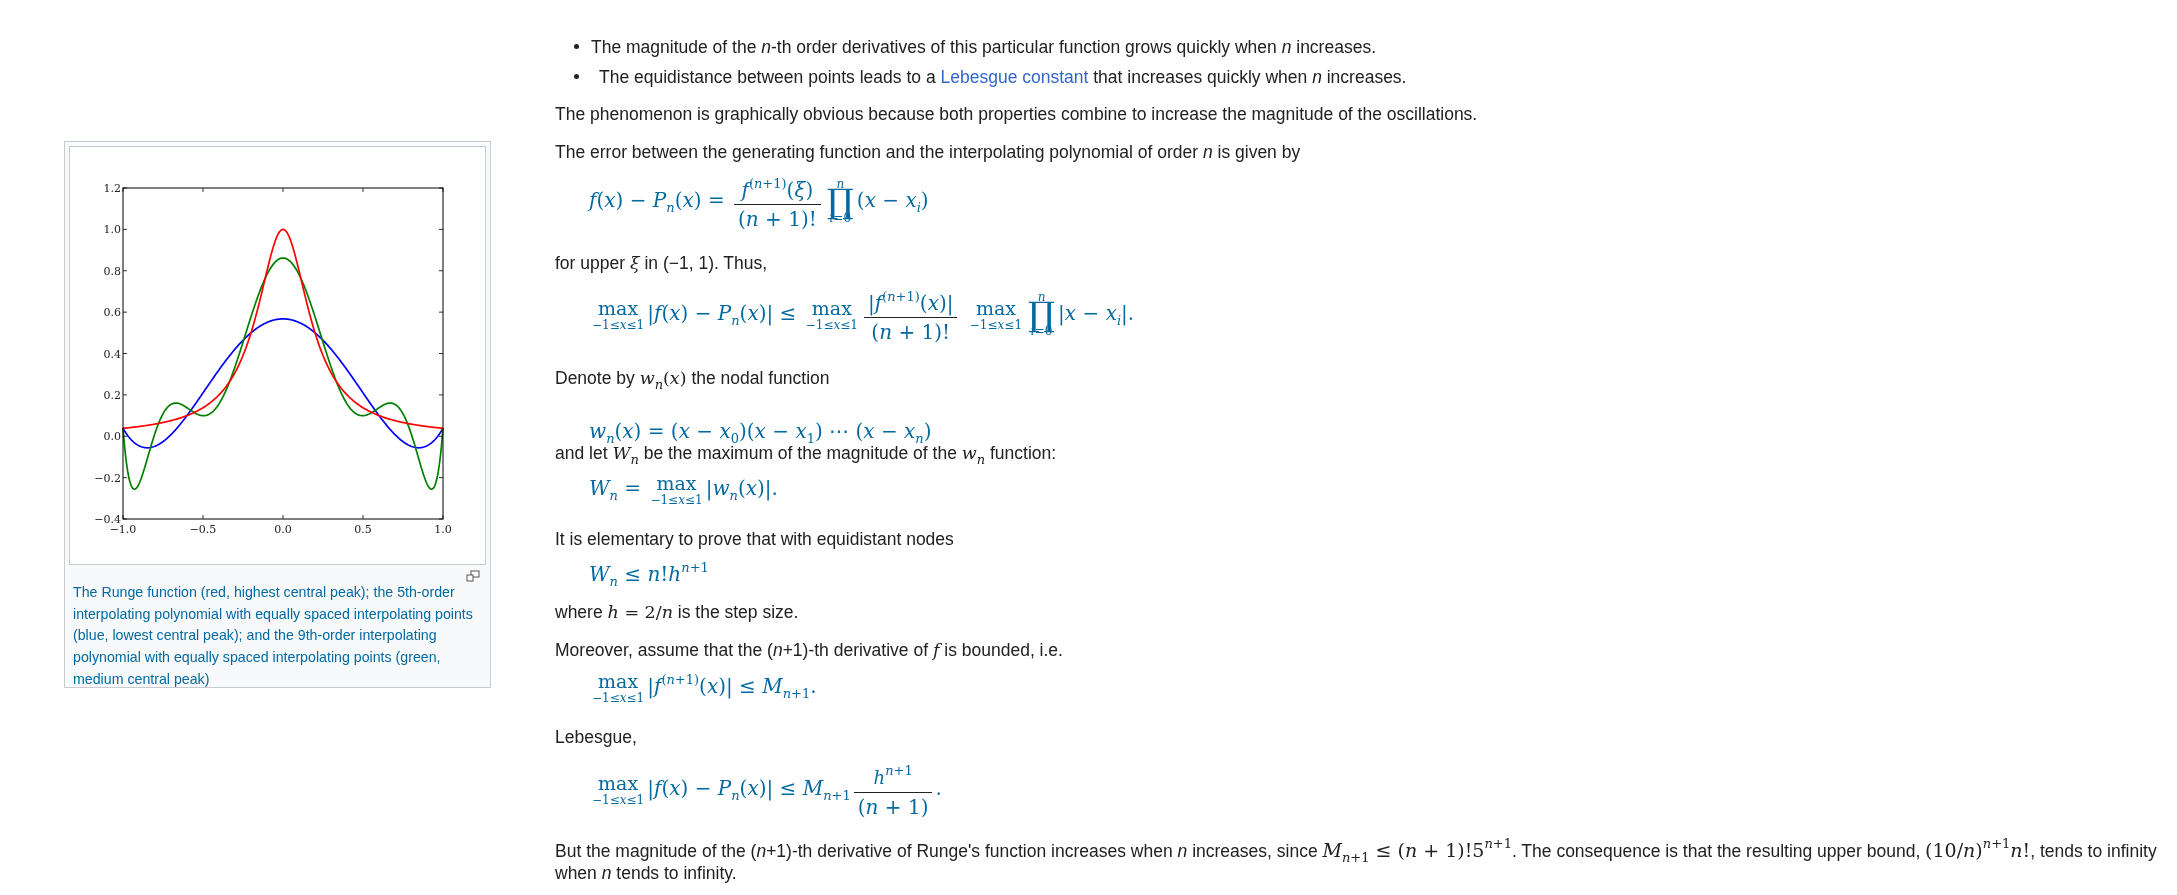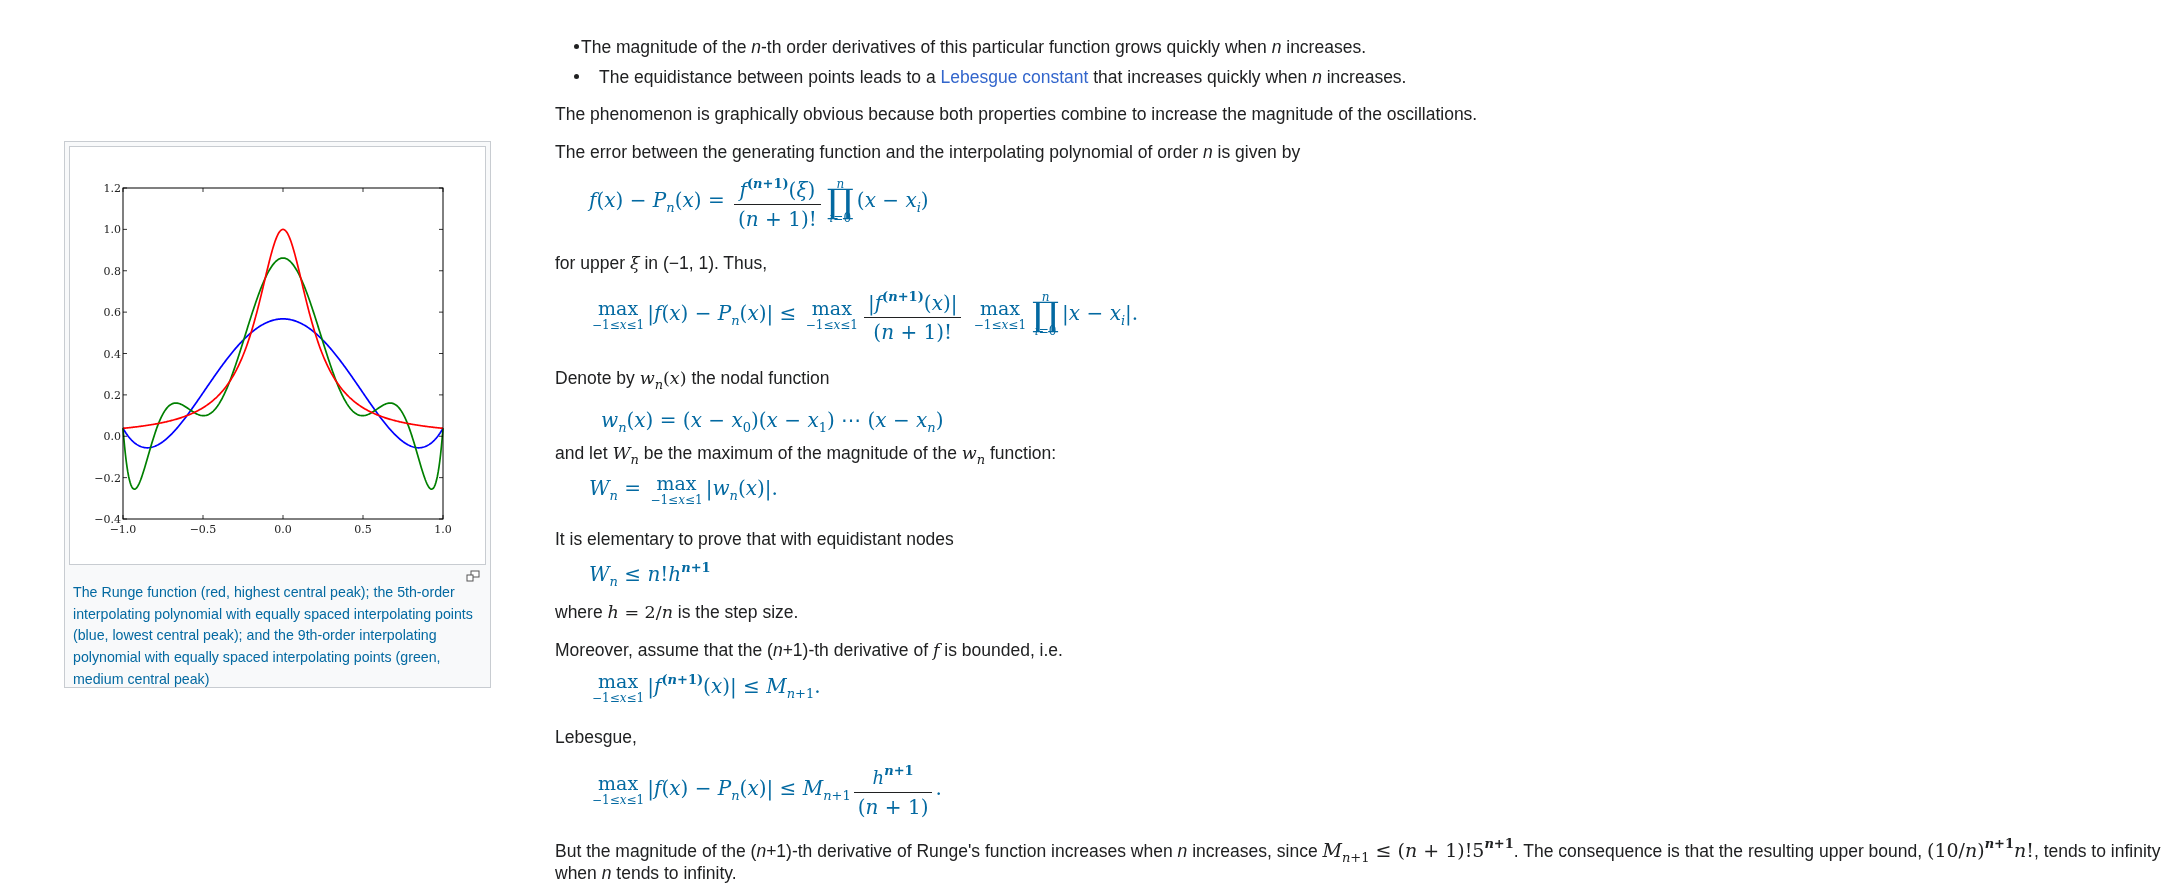--- a/index.html
+++ b/index.html
@@ -20,21 +20,21 @@
   .magnify { position:absolute; right:10px; top:428px; width:14px; height:12px; }
 
   
   .content { position:absolute; left:555px; top:0; width:1620px; }
   .p { position:absolute; left:0; white-space:nowrap; line-height:22px; }
   .bullet-dot { position:absolute; width:5px; height:5px; border-radius:50%; background:#202122; }
   a.link { color:#3366cc; text-decoration:none; }
   .math { position:absolute; font-family:"DejaVu Serif","Liberation Serif",serif; font-size:20px; white-space:nowrap; color:#0369a1; }
   .math i { font-style:italic; }
   .sub { font-size:13px; vertical-align:-5px; }
-  .sup { font-size:13px; vertical-align:9px;font-weight:bold; }
+  .sup { font-size:13px; vertical-align:9px; }
   .frac { display:inline-block; vertical-align:middle; text-align:center; margin:0 3px; }
   .frac .num { display:block; padding:0 4px; border-bottom:1.3px solid #202122; line-height:28px; }
   .frac .den { display:block; padding:0 4px; line-height:28px; }
   .op { display:inline-block; vertical-align:middle; text-align:center; margin:0 3px; }
   .op .top { display:block; font-size:12px; line-height:12px; font-style:italic; }
   .op .mid { display:block; line-height:22px; }
   .op .bot { display:block; font-size:12px; line-height:13px; }
   .prod-sym { font-size:34px; line-height:30px; font-style:normal; }
   .max-sym { font-style:normal; font-size:19px; }
 </style>
@@ -95,21 +95,21 @@
   <div class="caption">The Runge function (red, highest central peak); the 5th-order interpolating polynomial with equally spaced interpolating points (blue, lowest central peak); and the 9th-order interpolating polynomial with equally spaced interpolating points (green, medium central peak)</div>
   <svg class="magnify" viewBox="0 0 14 12">
     <rect x="5" y="1" width="8" height="6" fill="#fff" stroke="#555" stroke-width="1"></rect>
     <rect x="1" y="5" width="6" height="6" fill="#fff" stroke="#555" stroke-width="1"></rect>
   </svg>
 </div>
 
 <div class="content">
 
   <div class="bullet-dot" style="left:19px; top:44px;"></div>
-  <div class="p" style="left:26px; top:36px;" id="bullet0"><span>The magnitude of the </span><i class="v">n</i><span>-th order derivatives of this particular function grows quickly when </span><i class="v">n</i><span> increases.</span></div>
+  <div class="p" style="left:36px; top:36px;" id="bullet0"><span>The magnitude of the </span><i class="v">n</i><span>-th order derivatives of this particular function grows quickly when </span><i class="v">n</i><span> increases.</span></div>
   <div class="bullet-dot" style="left:19px; top:74px;"></div>
   <div class="p" style="left:44px; top:66px;" id="bullet1"><span>The equidistance between points leads to a </span><a class="link" href="#">Lebesgue constant</a><span> that increases quickly when </span><i class="v">n</i><span> increases.</span></div>
 
   <div class="p" style="top:103px;">The phenomenon is graphically obvious because both properties combine to increase the magnitude of the oscillations.</div>
 
   <div class="p" style="top:141px;"><span>The error between the generating function and the interpolating polynomial of order </span><i class="v">n</i><span> is given by</span></div>
 
   <div class="math" style="left:34px; top:170px;">
     <i>f</i>(<i>x</i>) − <i>P</i><span class="sub"><i>n</i></span>(<i>x</i>) =
     <span class="frac"><span class="num"><i>f</i><span class="sup">(<i>n</i>+1)</span>(<i>ξ</i>)</span><span class="den">(<i>n</i> + 1)!</span></span><span class="op"><span class="top">n</span><span class="mid prod-sym">∏</span><span class="bot"><i>i</i>=0</span></span>(<i>x</i> − <i>x</i><span class="sub"><i>i</i></span>)
@@ -118,21 +118,21 @@
   <div class="p" style="top:252px;"><span>for upper </span><span class="serif">ξ</span><span> in (−1, 1). Thus,</span></div>
 
   <div class="math" style="left:34px; top:283px;">
     <span class="op"><span class="mid max-sym">max</span><span class="bot">−1≤<i>x</i>≤1</span></span>|<i>f</i>(<i>x</i>) − <i>P</i><span class="sub"><i>n</i></span>(<i>x</i>)| ≤
     <span class="op"><span class="mid max-sym">max</span><span class="bot">−1≤<i>x</i>≤1</span></span><span class="frac"><span class="num">|<i>f</i><span class="sup">(<i>n</i>+1)</span>(<i>x</i>)|</span><span class="den">(<i>n</i> + 1)!</span></span>
     <span class="op"><span class="mid max-sym">max</span><span class="bot">−1≤<i>x</i>≤1</span></span><span class="op"><span class="top">n</span><span class="mid prod-sym">∏</span><span class="bot"><i>i</i>=0</span></span>|<i>x</i> − <i>x</i><span class="sub"><i>i</i></span>|.
   </div>
 
   <div class="p" style="top:367px;"><span>Denote by </span><span class="rm"><i>w</i><span class="sub"><i>n</i></span>(<i>x</i>)</span><span> the nodal function</span></div>
 
-  <div class="math" style="left:34px; top:408px;margin-left:12px;">
+  <div class="math" style="left:34px; top:419px;">
     <i>w</i><span class="sub"><i>n</i></span>(<i>x</i>) = (<i>x</i> − <i>x</i><span class="sub">0</span>)(<i>x</i> − <i>x</i><span class="sub">1</span>) ⋯ (<i>x</i> − <i>x</i><span class="sub"><i>n</i></span>)
   </div>
 
   <div class="p" style="top:442px;"><span>and let </span><span class="rm"><i>W</i><span class="sub"><i>n</i></span></span><span> be the maximum of the magnitude of the </span><span class="rm"><i>w</i><span class="sub"><i>n</i></span></span><span> function:</span></div>
 
   <div class="math" style="left:34px; top:472px;">
     <i>W</i><span class="sub"><i>n</i></span> = <span class="op"><span class="mid max-sym">max</span><span class="bot">−1≤<i>x</i>≤1</span></span>|<i>w</i><span class="sub"><i>n</i></span>(<i>x</i>)|.
   </div>
 
   <div class="p" style="top:528px;">It is elementary to prove that with equidistant nodes</div>

